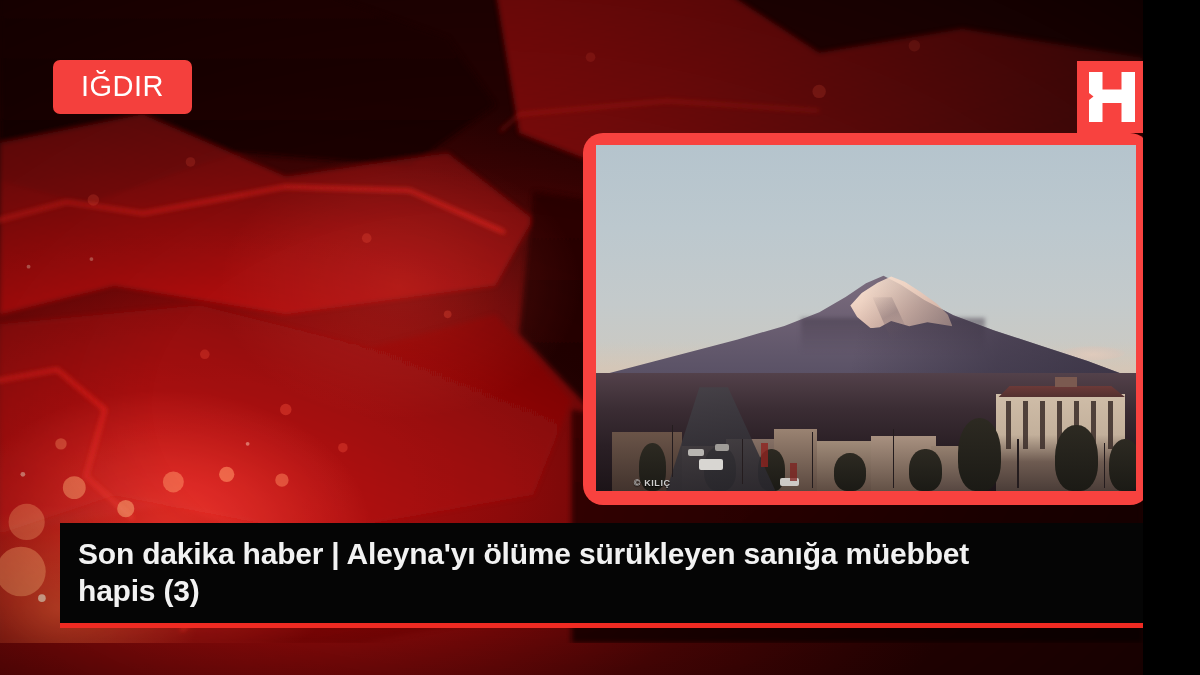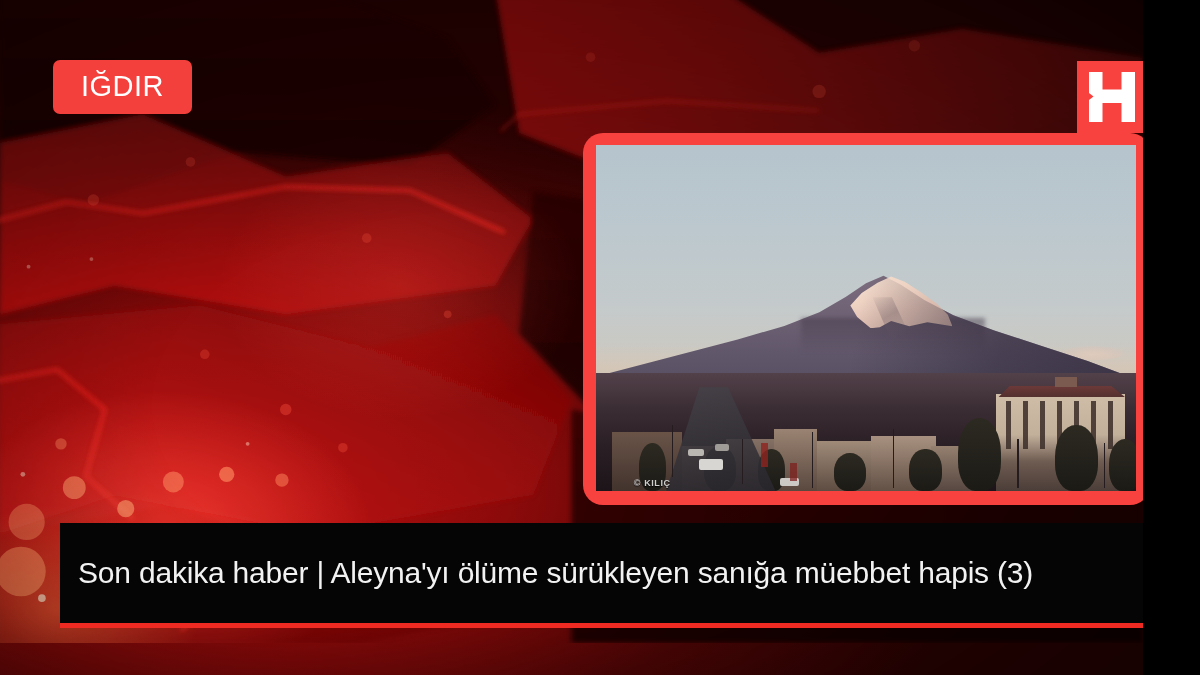--- a/index.html
+++ b/index.html
@@ -149,21 +149,21 @@
 
   
   #headline-bar {
     position:absolute; left:60px; top:523px;
     width:1140px; height:100px;
     background:#050505;
     display:flex; align-items:center;
   }
   #headline-text {
     color:#f2f2f2;
-    font-size:30px; font-weight:400; line-height:1.22;
+    font-size:30px; font-weight:700; line-height:1.22;
     padding:0 26px 0 18px;
     letter-spacing:-.2px;
     max-width:1010px;
   }
   #headline-rule {
     position:absolute; left:60px; top:623px;
     width:1140px; height:5px;
   }
 </style>
 </head>

